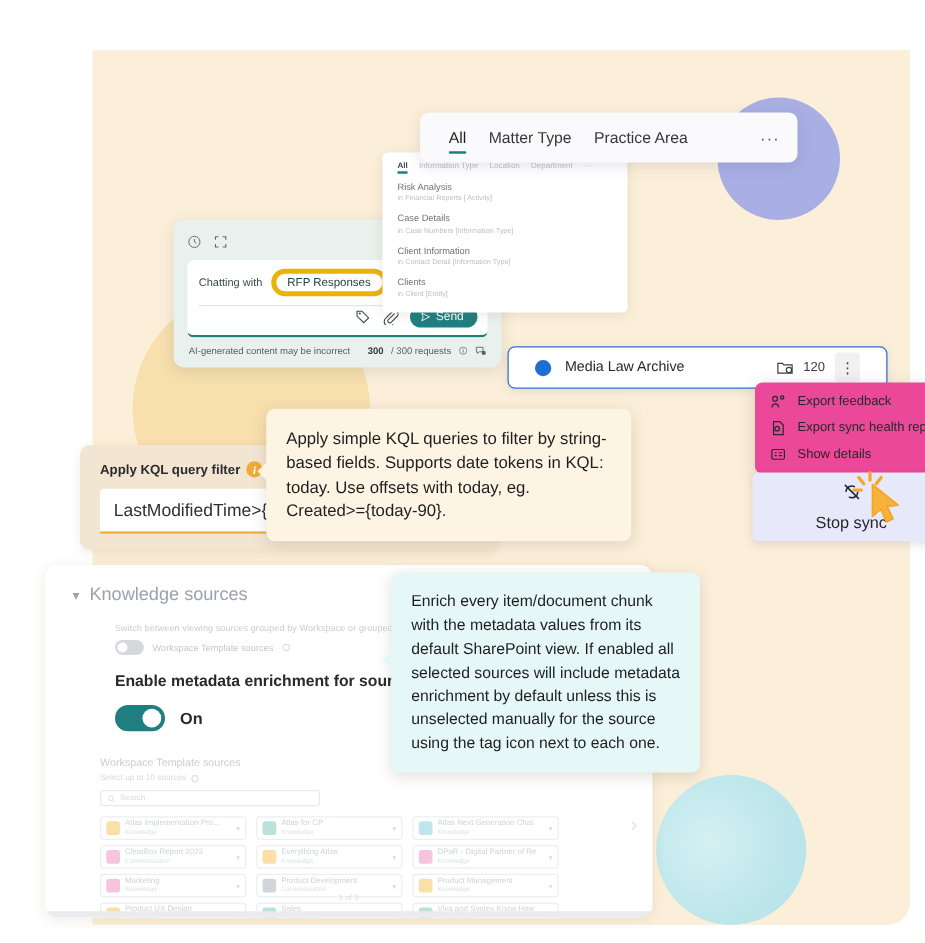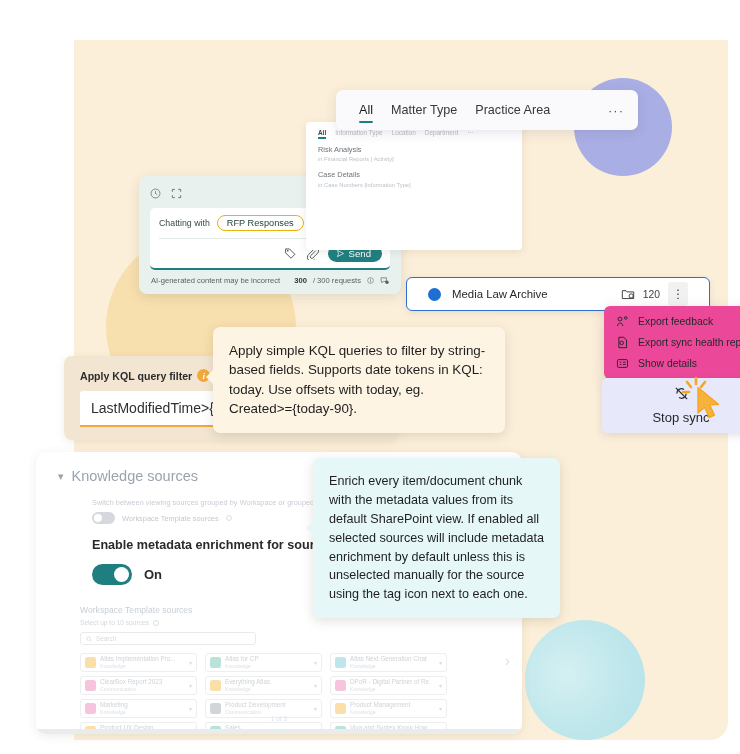--- a/index.html
+++ b/index.html
@@ -202,21 +202,21 @@
     margin-left: auto; font-size: 8.6px; color: #5d6b68;
   }
   .chat-inner {
     margin-top: 7px; background: #fff;
     border-radius: 5px; border-bottom: 2px solid #1f7f80;
     height: 62px; padding: 7px 9px; position: relative;
   }
   .chatting-row { display: flex; align-items: center; gap: 7px; }
   .chatting-lbl { font-size: 8.8px; color: #3b4a47; }
   .pill {
-    border: 1px solid #eab308; border-radius: 11px;
+    border: 4px solid #eab308; border-radius: 11px;
     padding: 2px 9px; font-size: 9.2px; color: #24423e;
     background: #fff;
   }
   .chat-divider { height:1px; background:#e2e8e6; margin-top:7px; }
   .chat-actions {
     position: absolute; right: 8px; bottom: 6px;
     display: flex; align-items: center; gap: 9px;
   }
   .send-btn {
     background: #1f7f80; color: #fff; border-radius: 13px;
@@ -247,21 +247,21 @@
   .tab.active { color: #1d1d20; }
   .tab.active::after {
     content: ""; position: absolute; left: 9px; right: 9px; bottom: 7px;
     height: 2.5px; background: #1f7f80; border-radius: 2px;
   }
   .tab-dots { margin-left: auto; color: #4a4c52; font-size: 13px; letter-spacing:1px;}
 
   
   .sugg {
     left: 306px; top: 122px;
-    width: 216px; height: 128px;
+    width: 196px; height: 128px;
     background: #fff;
     border-radius: 4px;
     box-shadow: 0 2px 9px rgba(90,80,60,.12);
     padding: 7px 0 0 0;
     overflow: hidden;
   }
   .sugg-tabs {
     display: flex; gap: 9px; padding: 0 12px 5px 12px;
     font-size: 6.4px; color: #b9bec4;
   }
@@ -573,20 +573,28 @@
       </div>
     <div id="sugg-items">
         <div class="sugg-item">
           <div class="sugg-title">Risk Analysis</div>
           <div class="sugg-sub">in Financial Reports [ Activity]</div>
         </div>
         <div class="sugg-item">
           <div class="sugg-title">Case Details</div>
           <div class="sugg-sub">in Case Numbers [Information Type]</div>
         </div>
+        <div class="sugg-item">
+          <div class="sugg-title">Client Information</div>
+          <div class="sugg-sub">in Contact Detail [Information Type]</div>
+        </div>
+        <div class="sugg-item">
+          <div class="sugg-title">Clients</div>
+          <div class="sugg-sub">in Client [Entity]</div>
+        </div>
       </div>
   </div>
 
   <div class="card tabbar">
     <div id="tabs" style="display:flex;align-items:center;">
         <div class="tab active">All</div>
         <div class="tab">Matter Type</div>
         <div class="tab">Practice Area</div>
       </div>
     <span class="tab-dots">···</span>

